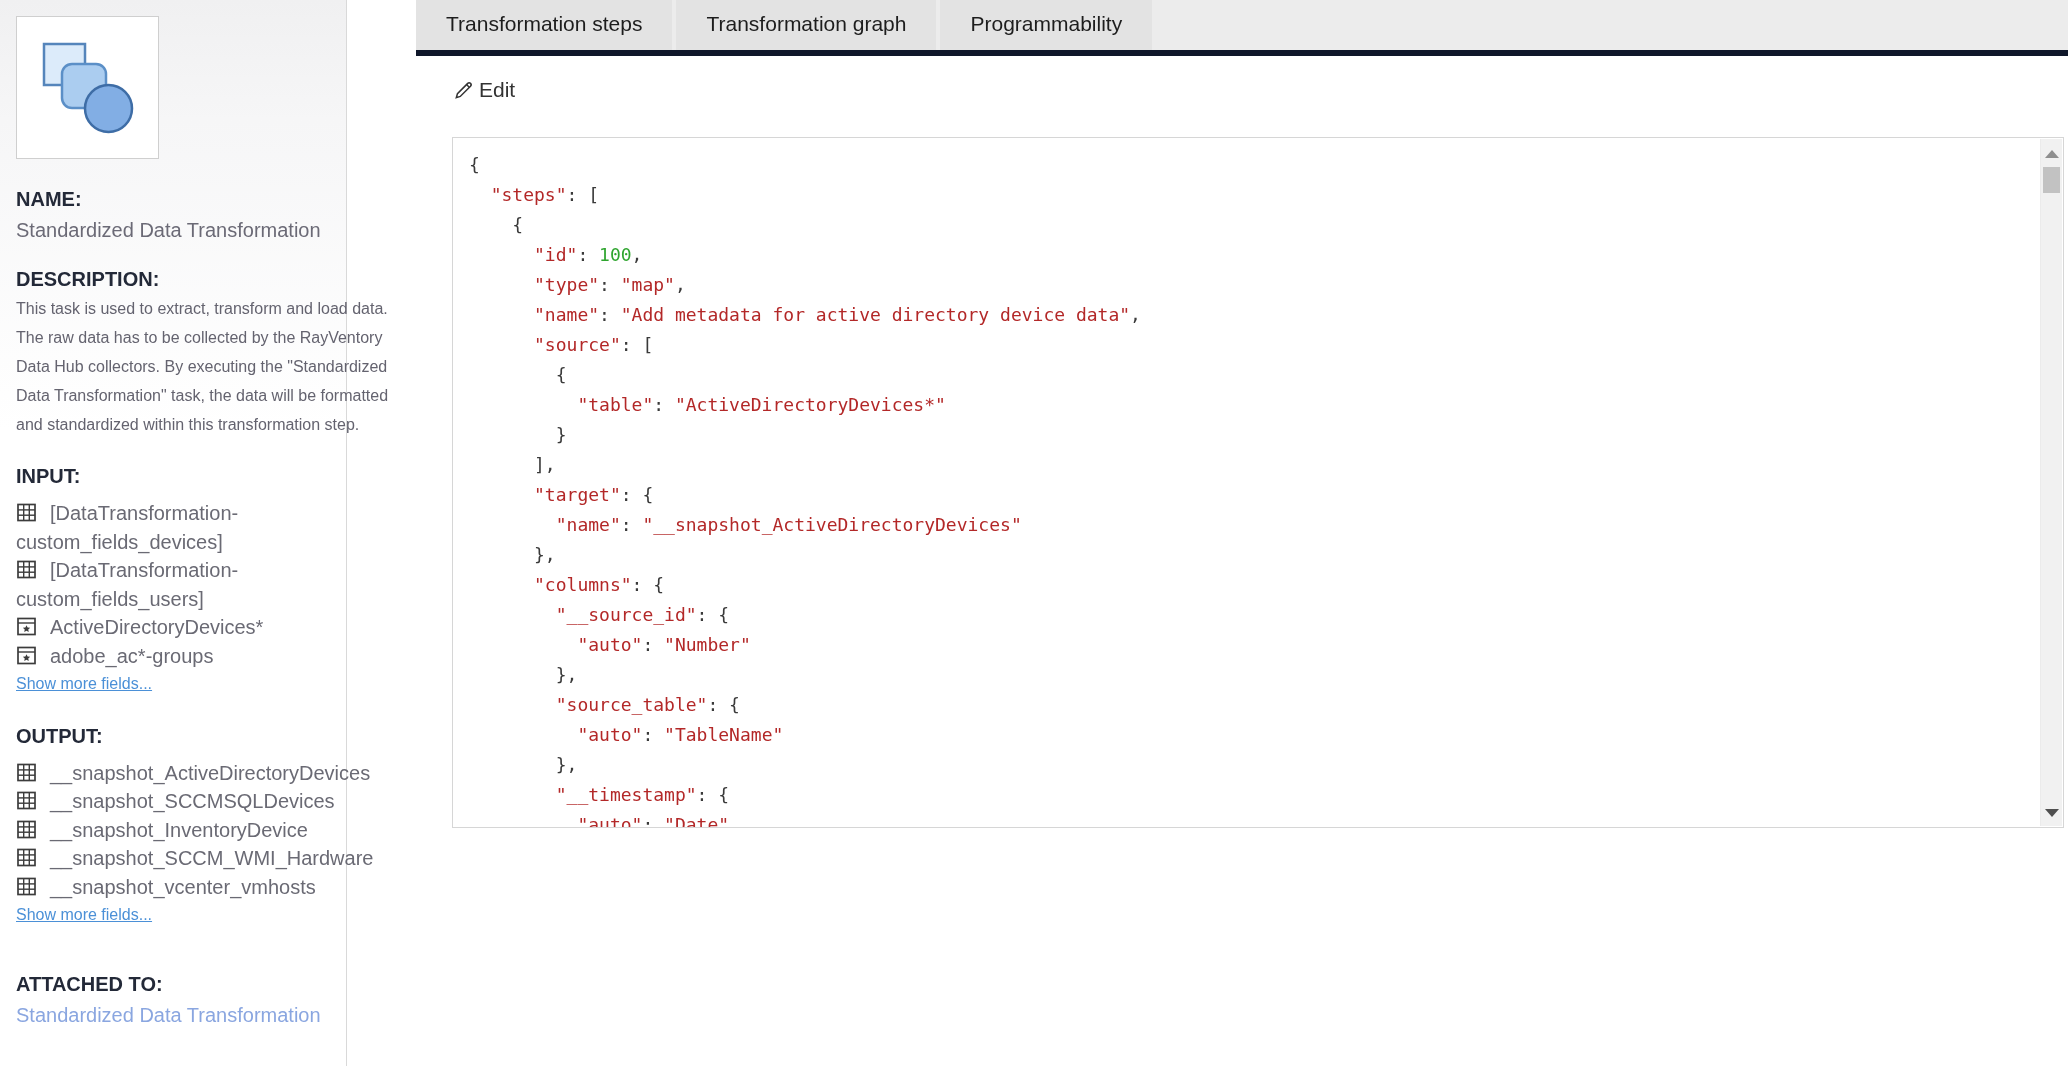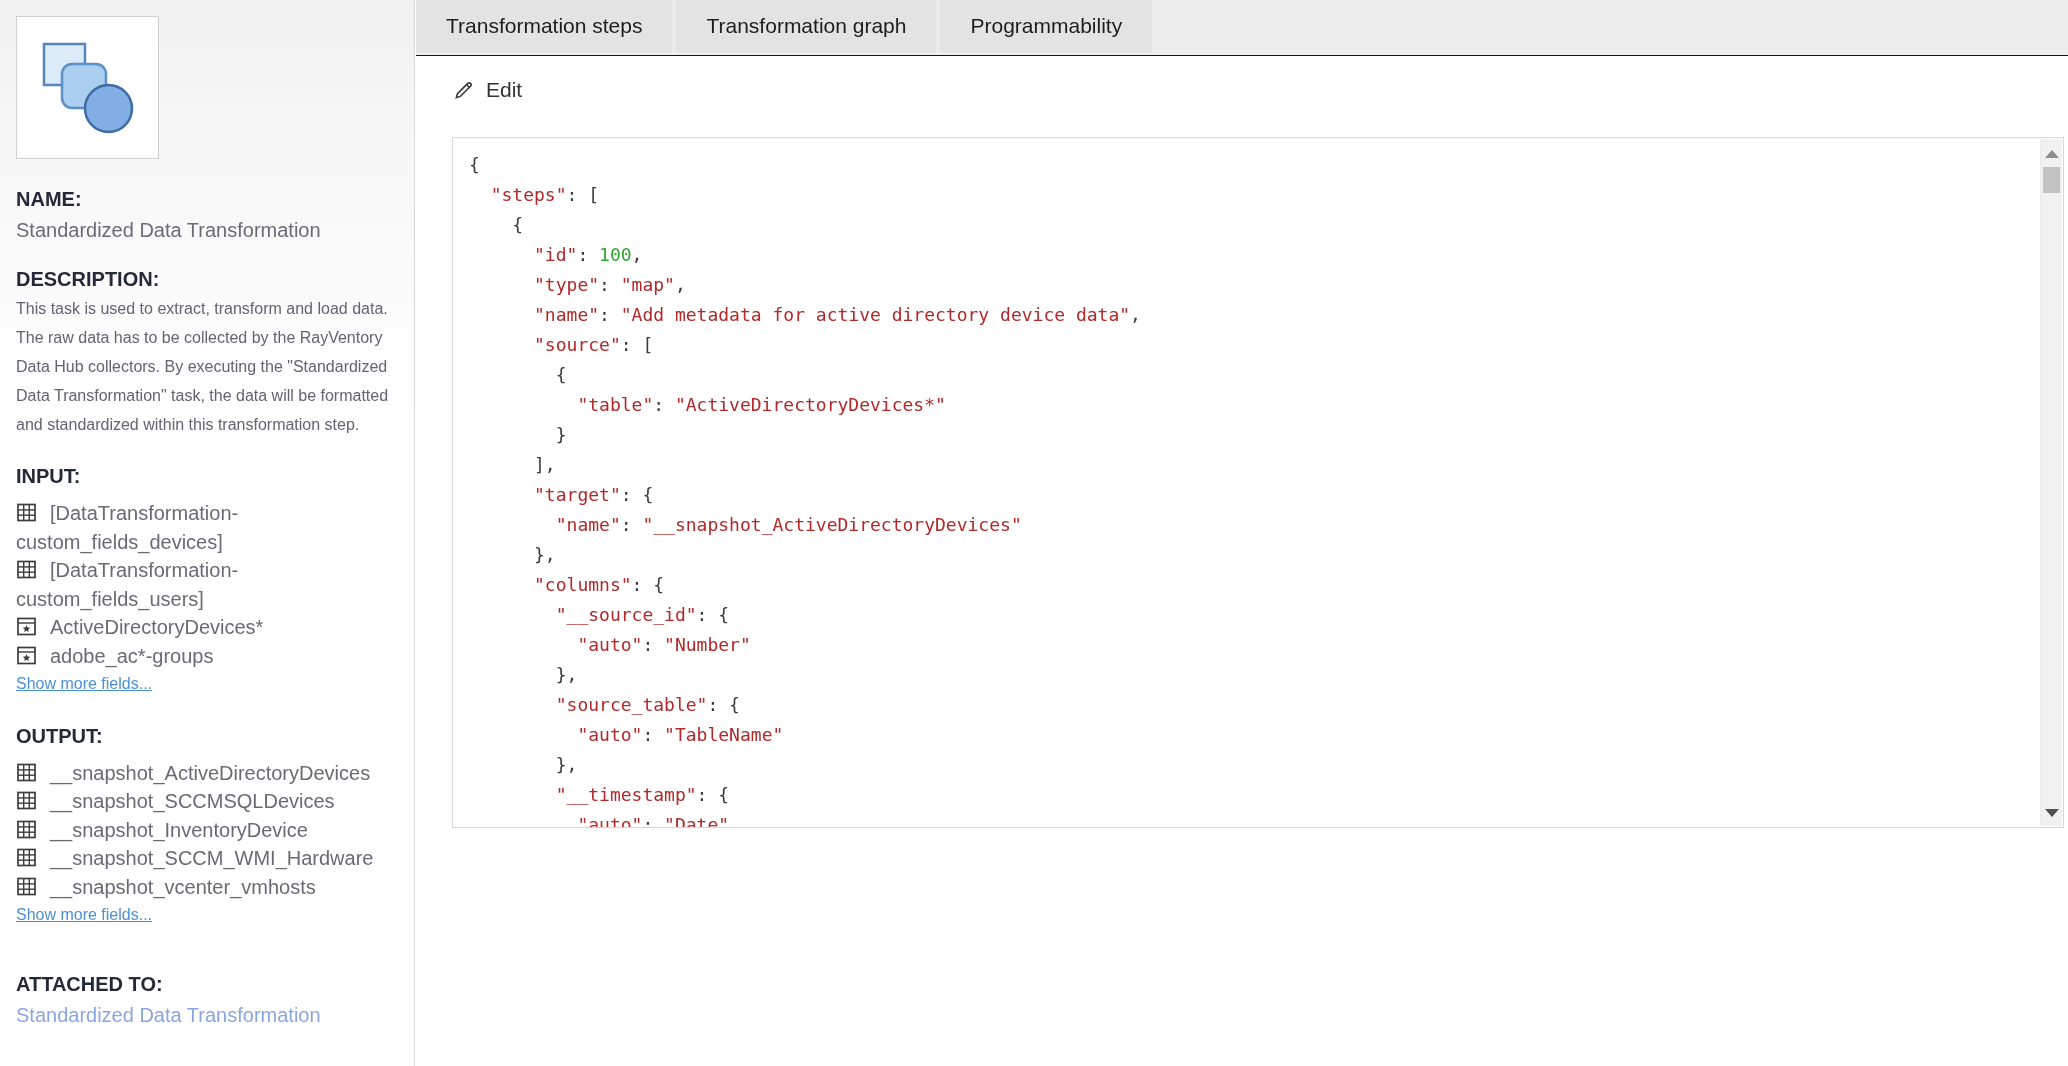--- a/index.html
+++ b/index.html
@@ -3,21 +3,21 @@
 <meta charset="utf-8">
 <style>
   html,body{margin:0;padding:0;}
   body{
     width:2068px;height:1066px;position:relative;overflow:hidden;
     background:#ffffff;font-family:"Liberation Sans",sans-serif;
     -webkit-font-smoothing:antialiased;
   }
   
   .sidebar{
-    position:absolute;left:0;top:0;bottom:0;width:415px;box-sizing:border-box;
+    position:absolute;left:0;top:0;bottom:0;width:347px;box-sizing:border-box;
     padding:16px 16px 16px 16px;
     border-right:1px solid #d9d9d9;
     background:linear-gradient(180deg,#f0f0f1 0px,#f6f6f7 120px,#ffffff 430px);
   }
   .thumb{
     width:143px;height:143px;box-sizing:border-box;background:#ffffff;
     border:1px solid #cfcfcf;display:flex;align-items:center;justify-content:center;
     margin-bottom:27px;
   }
   .h{
@@ -46,35 +46,35 @@
   }
   .attached-link{
     display:inline-block;font-size:20px;line-height:28px;margin-top:4px;cursor:pointer;
     color:var(--attached-link,#8aa6e0);text-decoration:none;
   }
   
   .main{position:absolute;left:416px;right:0;top:0;bottom:0;background:#ffffff;}
   .tabbar{
     position:absolute;left:0;right:0;top:0;height:56px;
     background:var(--tabbar-bg,#ececec);
-    border-bottom:1px solid #0f172a;
-    display:flex;align-items:flex-start;box-sizing:border-box;
+    border-bottom:6px solid #0f172a;
+    display:flex;align-items:flex-end;box-sizing:border-box;
   }
   .tab{
     height:52px;display:flex;align-items:center;box-sizing:border-box;
     padding:0 30px;margin-right:4px;cursor:pointer;
     background:var(--tab-bg,#e3e3e3);
     font-size:21px;color:#1d1d1d;white-space:nowrap;
   }
   .tab.active{
     height:57px;margin-bottom:-1px;background:var(--tab-active-bg,#ffffff);
     position:relative;z-index:2;
   }
   .edit-btn{
-    position:absolute;left:36px;top:78px;display:flex;align-items:center;gap:11px;
+    position:absolute;left:36px;top:78px;display:flex;align-items:center;gap:4px;
     font-size:21px;color:#333333;cursor:pointer;
   }
   .codebox{
     position:absolute;left:36px;top:137px;width:1612px;height:691px;box-sizing:border-box;
     border:1px solid #d6d6d6;background:#ffffff;overflow:hidden;
   }
   .code{
     position:absolute;left:0;top:0;right:24px;bottom:0;overflow:hidden;
     padding:12px 10px 0 16px;
     font-family:"DejaVu Sans Mono",monospace;font-size:18px;line-height:30px;

